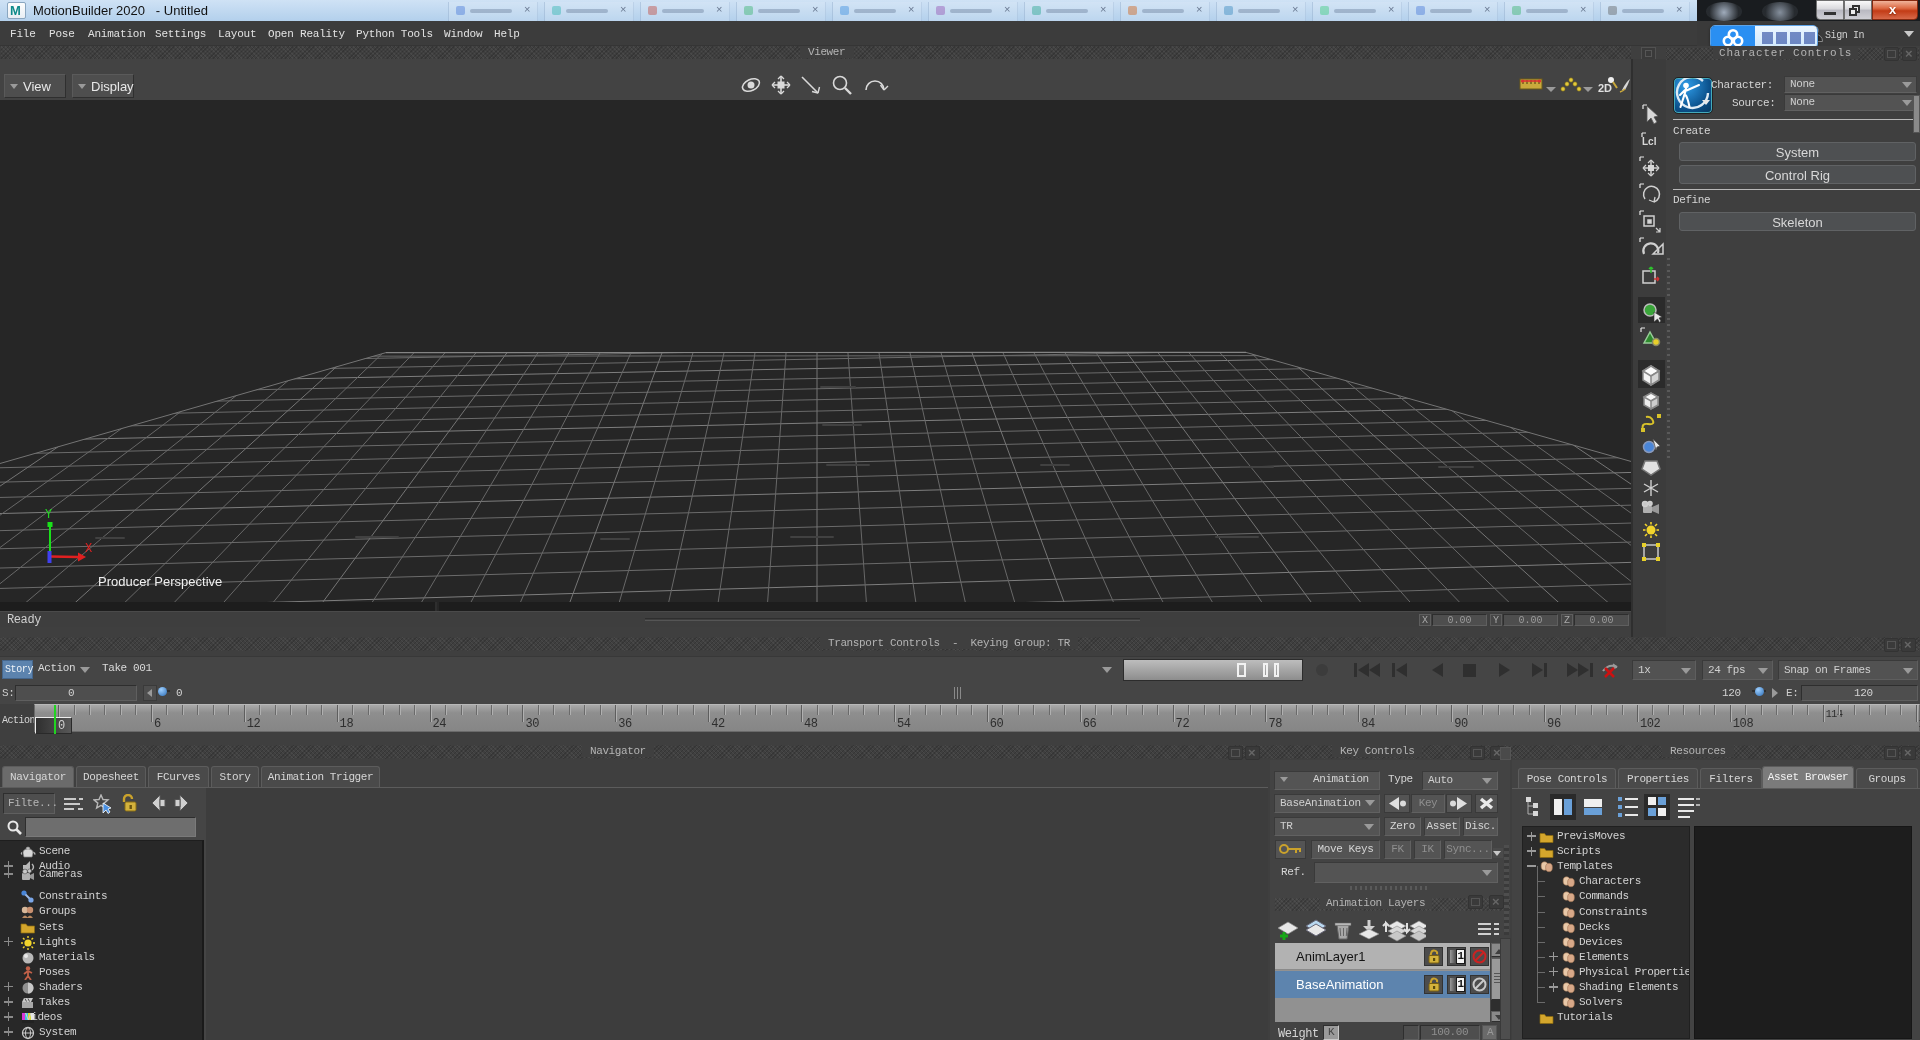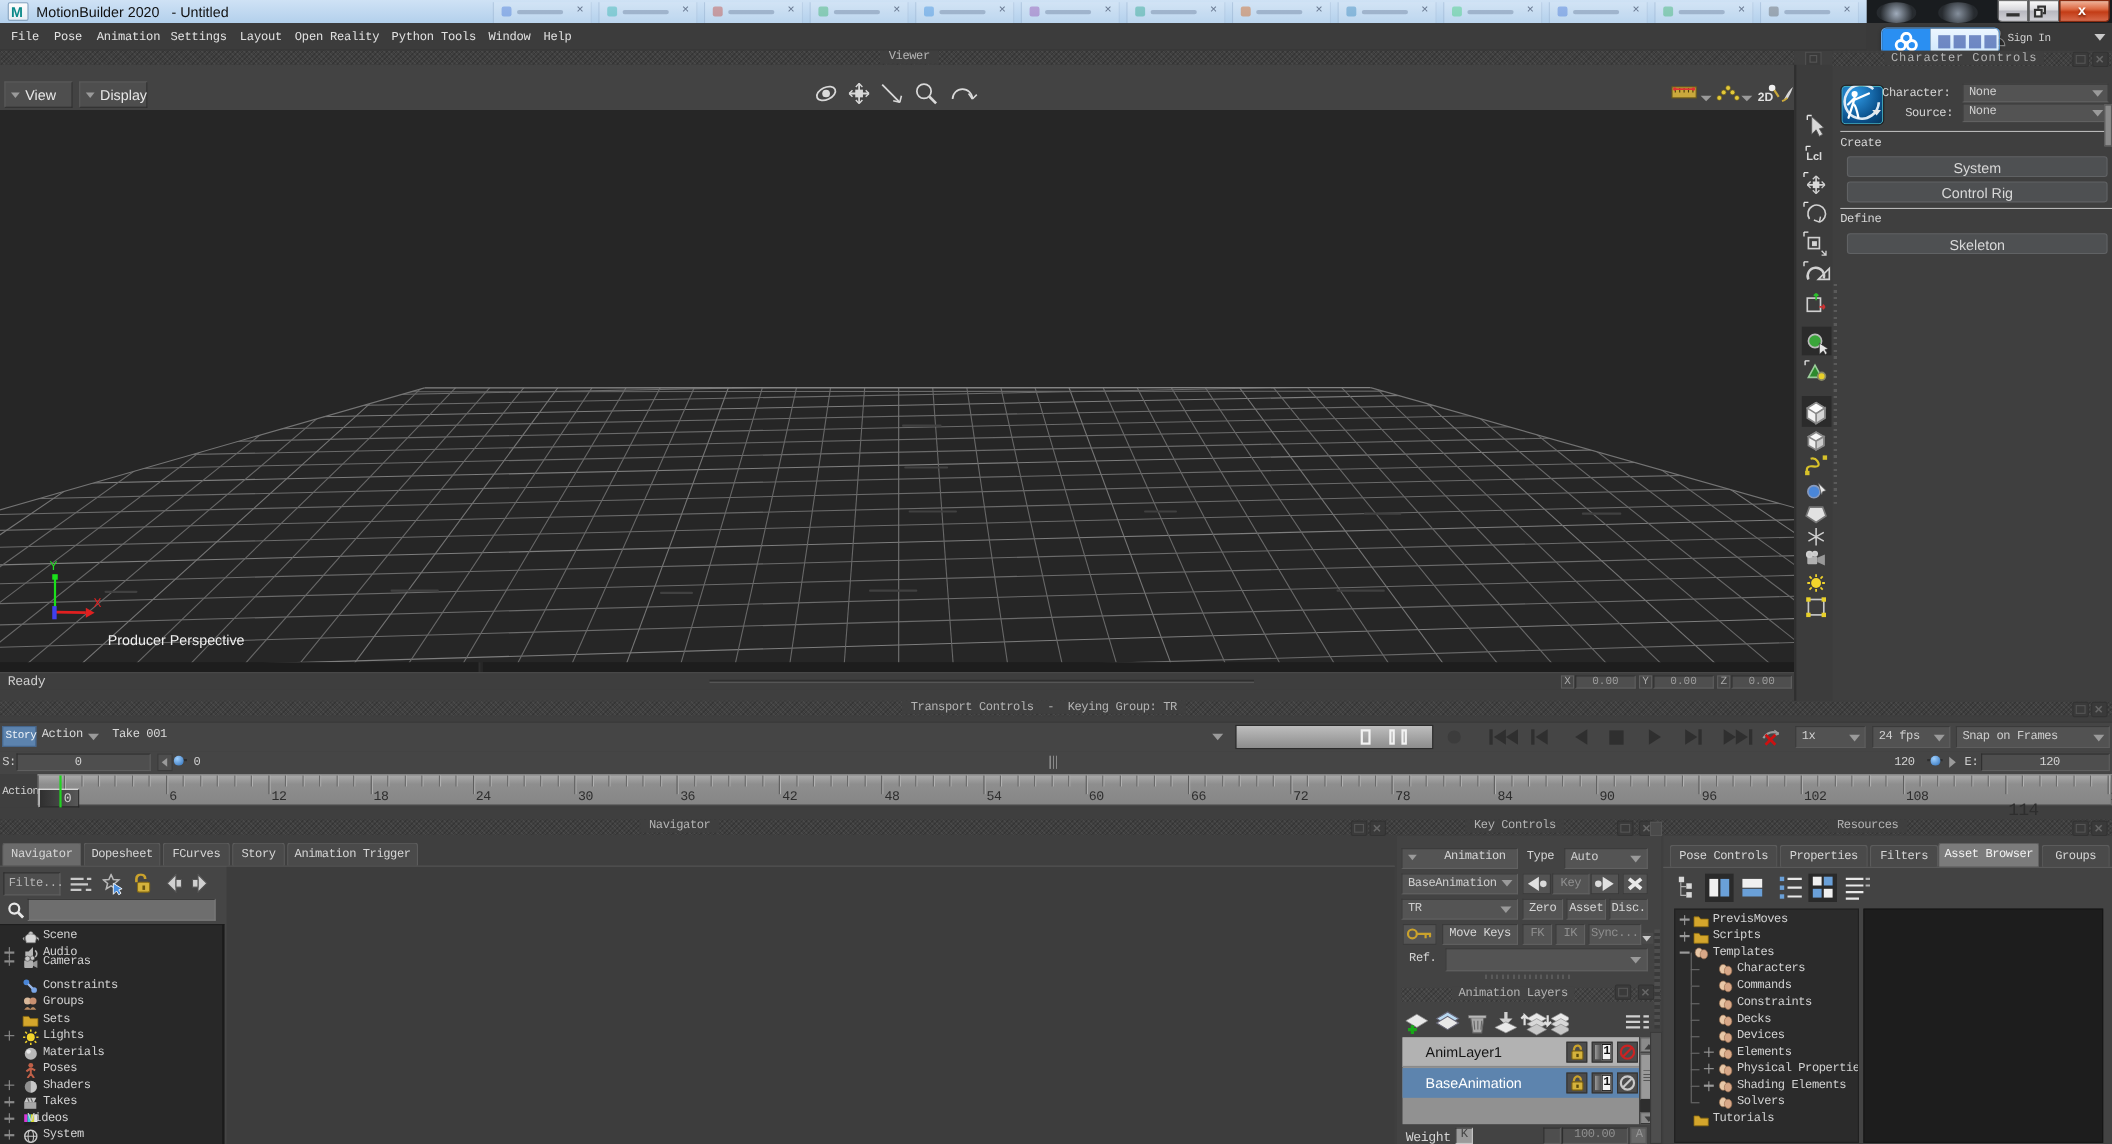--- a/index.html
+++ b/index.html
@@ -548,21 +548,21 @@
       <div class="abs" style="left:1663.9px;top:0;width:1px;height:10px;background:#6a6a6a;box-shadow:1px 0 0 #b0b0b0"></div>
       <div class="abs" style="left:1679.4px;top:0;width:1px;height:10px;background:#6a6a6a;box-shadow:1px 0 0 #b0b0b0"></div>
       <div class="abs" style="left:1694.8px;top:0;width:1px;height:17px;background:#5e5e5e;box-shadow:1px 0 0 #b0b0b0"></div>
       <div class="abs mono" style="left:1697.8px;top:12px;color:#2e2e2e;font-size:12px">108</div>
       <div class="abs" style="left:1710.3px;top:0;width:1px;height:10px;background:#6a6a6a;box-shadow:1px 0 0 #b0b0b0"></div>
       <div class="abs" style="left:1725.8px;top:0;width:1px;height:10px;background:#6a6a6a;box-shadow:1px 0 0 #b0b0b0"></div>
       <div class="abs" style="left:1741.3px;top:0;width:1px;height:10px;background:#6a6a6a;box-shadow:1px 0 0 #b0b0b0"></div>
       <div class="abs" style="left:1756.8px;top:0;width:1px;height:10px;background:#6a6a6a;box-shadow:1px 0 0 #b0b0b0"></div>
       <div class="abs" style="left:1772.2px;top:0;width:1px;height:10px;background:#6a6a6a;box-shadow:1px 0 0 #b0b0b0"></div>
       <div class="abs" style="left:1787.7px;top:0;width:1px;height:17px;background:#5e5e5e;box-shadow:1px 0 0 #b0b0b0"></div>
-      <div class="abs mono" style="left:1790.7px;top:23px;color:#2e2e2e;font-size:16px">114</div>
+      <div class="abs mono" style="left:1790.7px;top:4px;color:#2e2e2e;font-size:10px">114</div>
       <div class="abs" style="left:1803.2px;top:0;width:1px;height:10px;background:#6a6a6a;box-shadow:1px 0 0 #b0b0b0"></div>
       <div class="abs" style="left:1818.7px;top:0;width:1px;height:10px;background:#6a6a6a;box-shadow:1px 0 0 #b0b0b0"></div>
       <div class="abs" style="left:1834.2px;top:0;width:1px;height:10px;background:#6a6a6a;box-shadow:1px 0 0 #b0b0b0"></div>
       <div class="abs" style="left:1849.6px;top:0;width:1px;height:10px;background:#6a6a6a;box-shadow:1px 0 0 #b0b0b0"></div>
       <div class="abs" style="left:1865.1px;top:0;width:1px;height:10px;background:#6a6a6a;box-shadow:1px 0 0 #b0b0b0"></div>
       <div class="abs" style="left:1880.6px;top:0;width:1px;height:17px;background:#5e5e5e;box-shadow:1px 0 0 #b0b0b0"></div>
       <div class="abs mono" style="left:1883.6px;top:12px;color:#2e2e2e;font-size:12px">120</div>
       <div class="abs" style="left:0px;top:12px;width:37px;height:17px;background:linear-gradient(90deg,#2f2f2f,#585858);border:1px solid #ededed;border-right-color:#2a2a2a;border-bottom-color:#2a2a2a">
         <div class="mono" style="margin:1px 0 0 22px;color:#cfcfcf;font-size:12px">0</div>
       </div>

